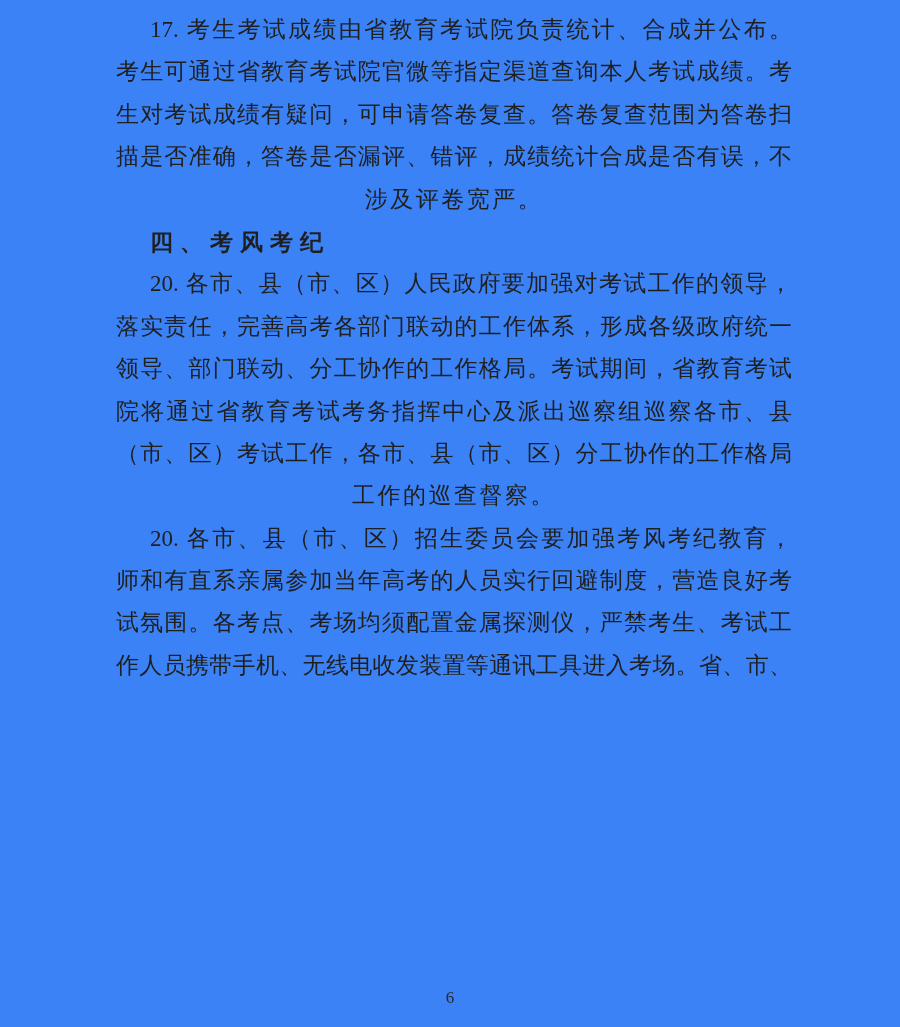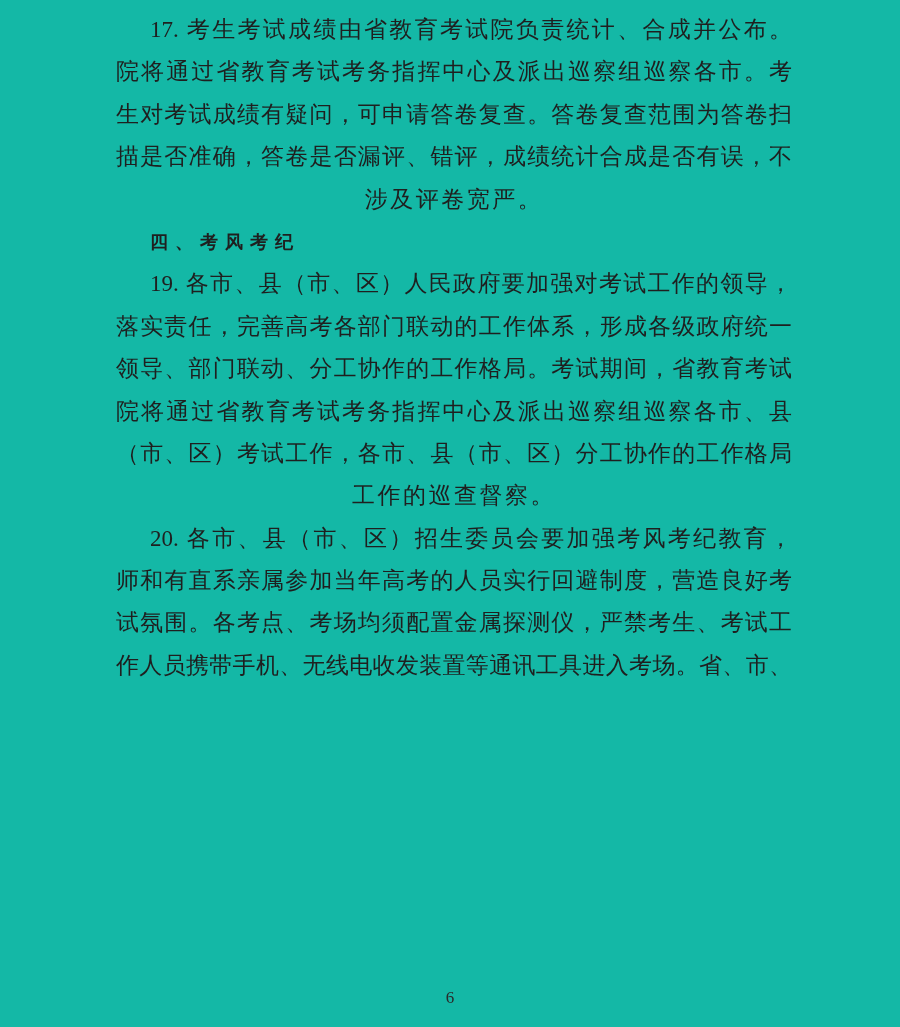--- a/index.html
+++ b/index.html
@@ -11,21 +11,21 @@
     height: 1027px;
     background: #ffffff;
     position: relative;
     overflow: hidden;
   }
   .page {
     position: absolute;
     left: 0; top: 0;
     width: 900px;
     height: 1027px;
-    background: #14b8a6;
+    background: #3b82f6;
   }
   .content {
     position: absolute;
     left: 116px;
     top: 9px;
     width: 676px;
   }
   .block {
     margin: 0;
     padding: 0;
@@ -45,21 +45,21 @@
   .line.plain {
     text-align: center;
     letter-spacing: 2.5px;
   }
   .line.indent {
     text-indent: 34px;
   }
   .block.heading .line {
     font-family: "Liberation Sans", "DejaVu Sans", sans-serif;
     font-weight: 700;
-    font-size: 18px;
+    font-size: 23px;
     letter-spacing: 7px;
     text-align: left;
   }
   .footer {
     position: absolute;
     left: 0;
     top: 988px;
     width: 900px;
     text-align: center;
   }
@@ -70,30 +70,30 @@
   }
 </style>
 </head>
 <body>
 
 <div class="page">
   <div class="content" id="document-content">
 
   <div class="block paragraph">
         <div class="line justify indent">17. 考生考试成绩由省教育考试院负责统计、合成并公布。</div>
-        <div class="line justify">院将通过省教育考试考务指挥中心及派出巡察组巡察各市。考</div>
+        <div class="line justify">考生可通过省教育考试院官微等指定渠道查询本人考试成绩。考</div>
         <div class="line justify">生对考试成绩有疑问，可申请答卷复查。答卷复查范围为答卷扫</div>
         <div class="line justify">描是否准确，答卷是否漏评、错评，成绩统计合成是否有误，不</div>
         <div class="line plain">涉及评卷宽严。</div>
       </div>
       <div class="block heading">
         <div class="line plain indent">四、考风考纪</div>
       </div>
       <div class="block paragraph">
-        <div class="line justify indent">19. 各市、县（市、区）人民政府要加强对考试工作的领导，</div>
+        <div class="line justify indent">20. 各市、县（市、区）人民政府要加强对考试工作的领导，</div>
         <div class="line justify">落实责任，完善高考各部门联动的工作体系，形成各级政府统一</div>
         <div class="line justify">领导、部门联动、分工协作的工作格局。考试期间，省教育考试</div>
         <div class="line justify">院将通过省教育考试考务指挥中心及派出巡察组巡察各市、县</div>
         <div class="line justify">（市、区）考试工作，各市、县（市、区）分工协作的工作格局</div>
         <div class="line plain">工作的巡查督察。</div>
       </div>
       <div class="block paragraph">
         <div class="line justify indent">20. 各市、县（市、区）招生委员会要加强考风考纪教育，</div>
         <div class="line justify">师和有直系亲属参加当年高考的人员实行回避制度，营造良好考</div>
         <div class="line justify">试氛围。各考点、考场均须配置金属探测仪，严禁考生、考试工</div>

